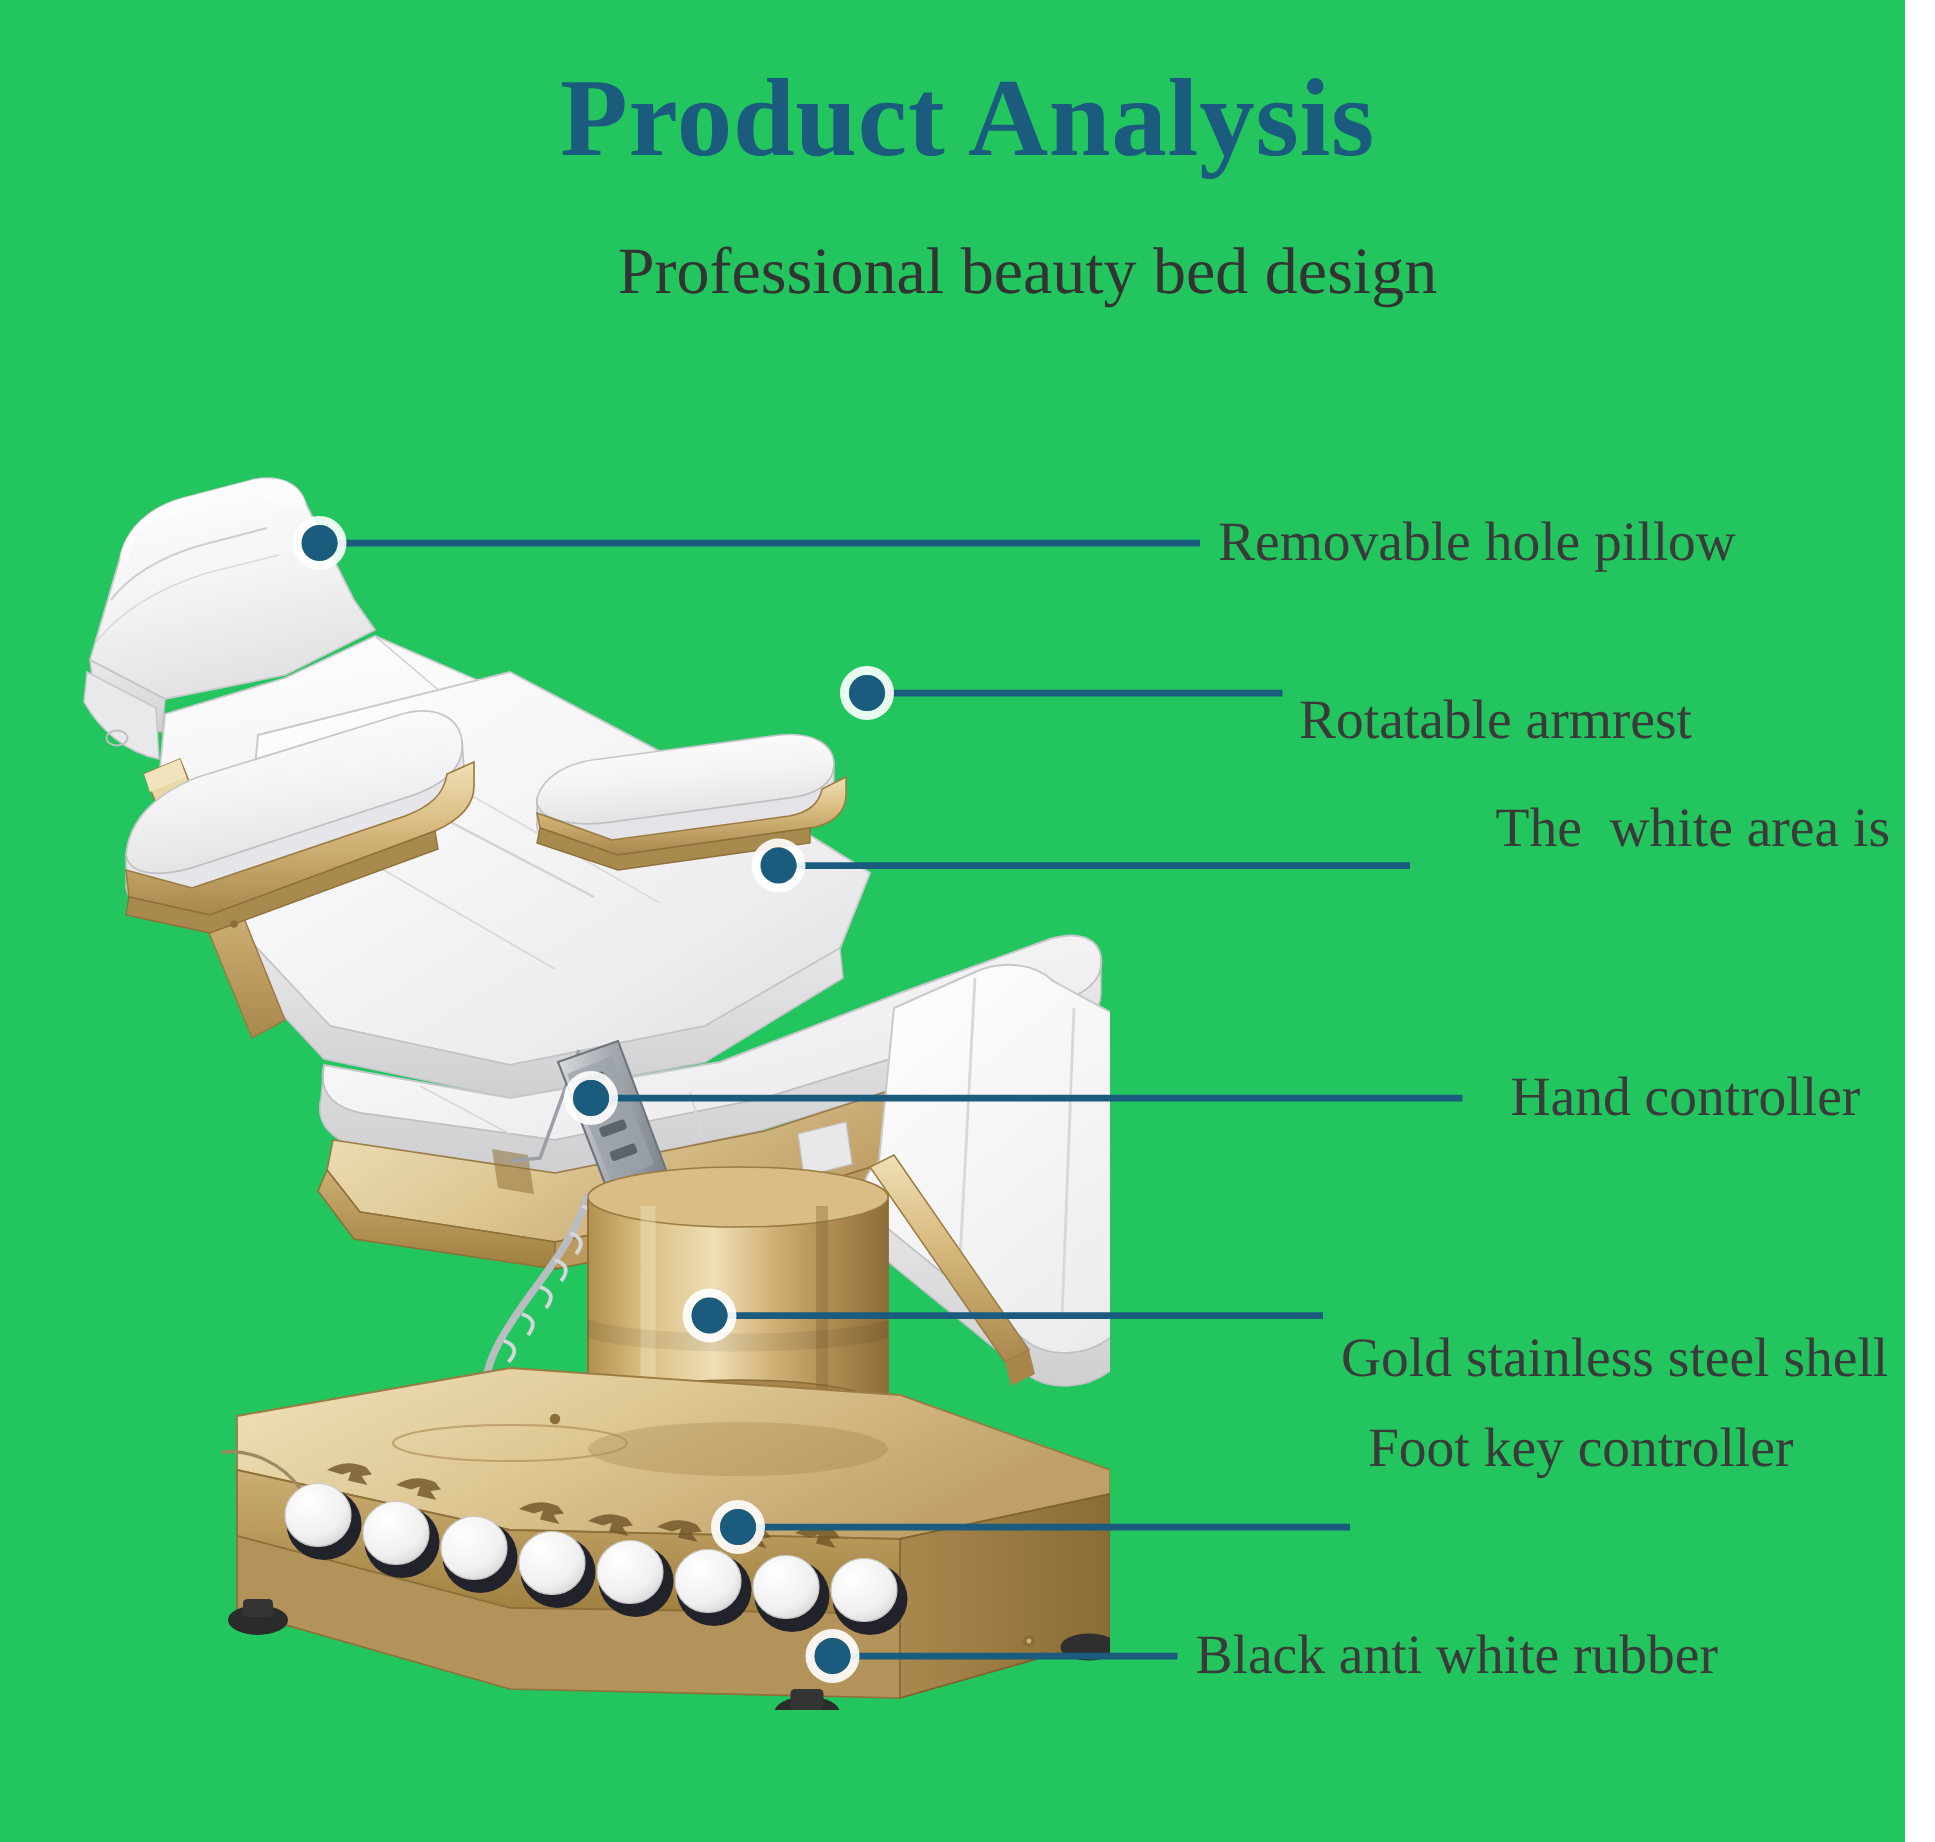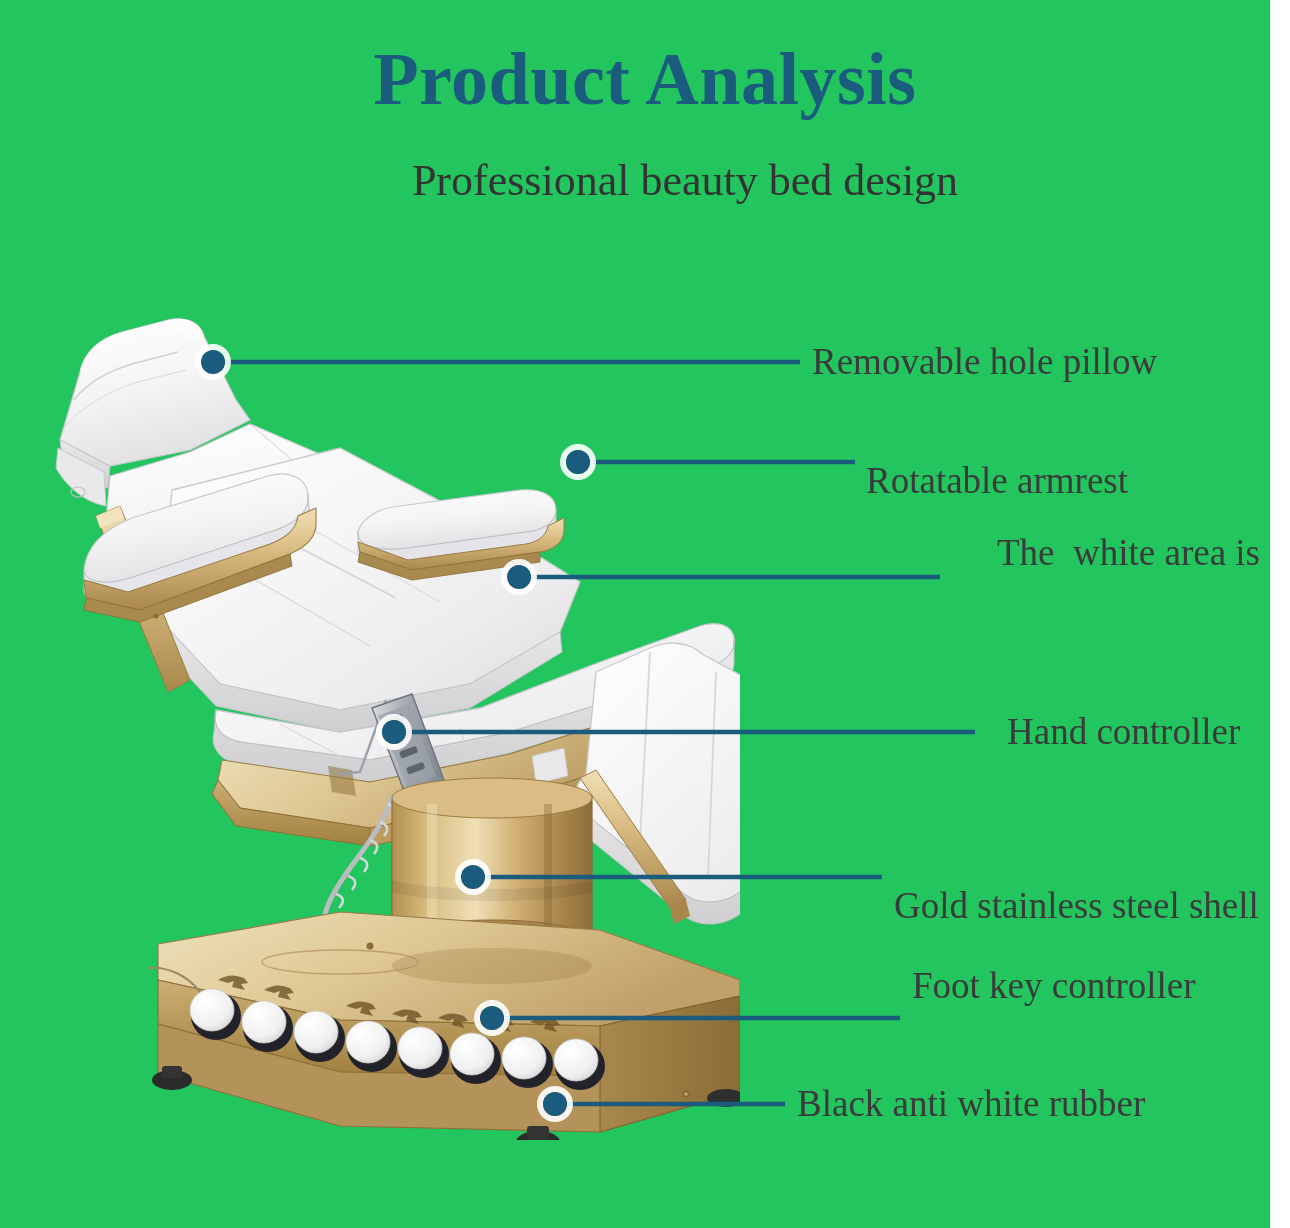--- a/index.html
+++ b/index.html
@@ -370,17 +370,17 @@
         </g>
     </svg>
   </div>
 
   <div id="callout-labels">
       <div class="callout-label" style="top: 338px; color: rgb(58, 58, 58); left: 812px; text-align: left;"><div>Removable hole pillow</div></div>
       <div class="callout-label" style="top: 438px; color: rgb(58, 58, 58); left: 866px; text-align: left; margin-top: 19px;"><div>Rotatable armrest</div></div>
       <div class="callout-label two-line" style="top: 528px; color: rgb(58, 58, 58); right: 10px; text-align: left;"><div>The  white area is</div></div>
       <div class="callout-label" style="top: 708px; color: rgb(58, 58, 58); left: 987px; text-align: left; margin-left: 20px;"><div>Hand controller</div></div>
       <div class="callout-label" style="top: 853px; color: rgb(58, 58, 58); left: 894px; text-align: left; margin-top: 29px;"><div>Gold stainless steel shell</div></div>
-      <div class="callout-label" style="top: 962px; color: rgb(58, 58, 58); left: 912px; text-align: left;"><div>Foot key controller</div></div>
+      <div class="callout-label" style="top: 942px; color: rgb(58, 58, 58); left: 912px; text-align: left;"><div>Foot key controller</div></div>
       <div class="callout-label" style="top: 1080px; color: rgb(58, 58, 58); left: 797px; text-align: left;"><div>Black anti white rubber</div></div>
     </div>
 
 </div>
 
 </body></html>

